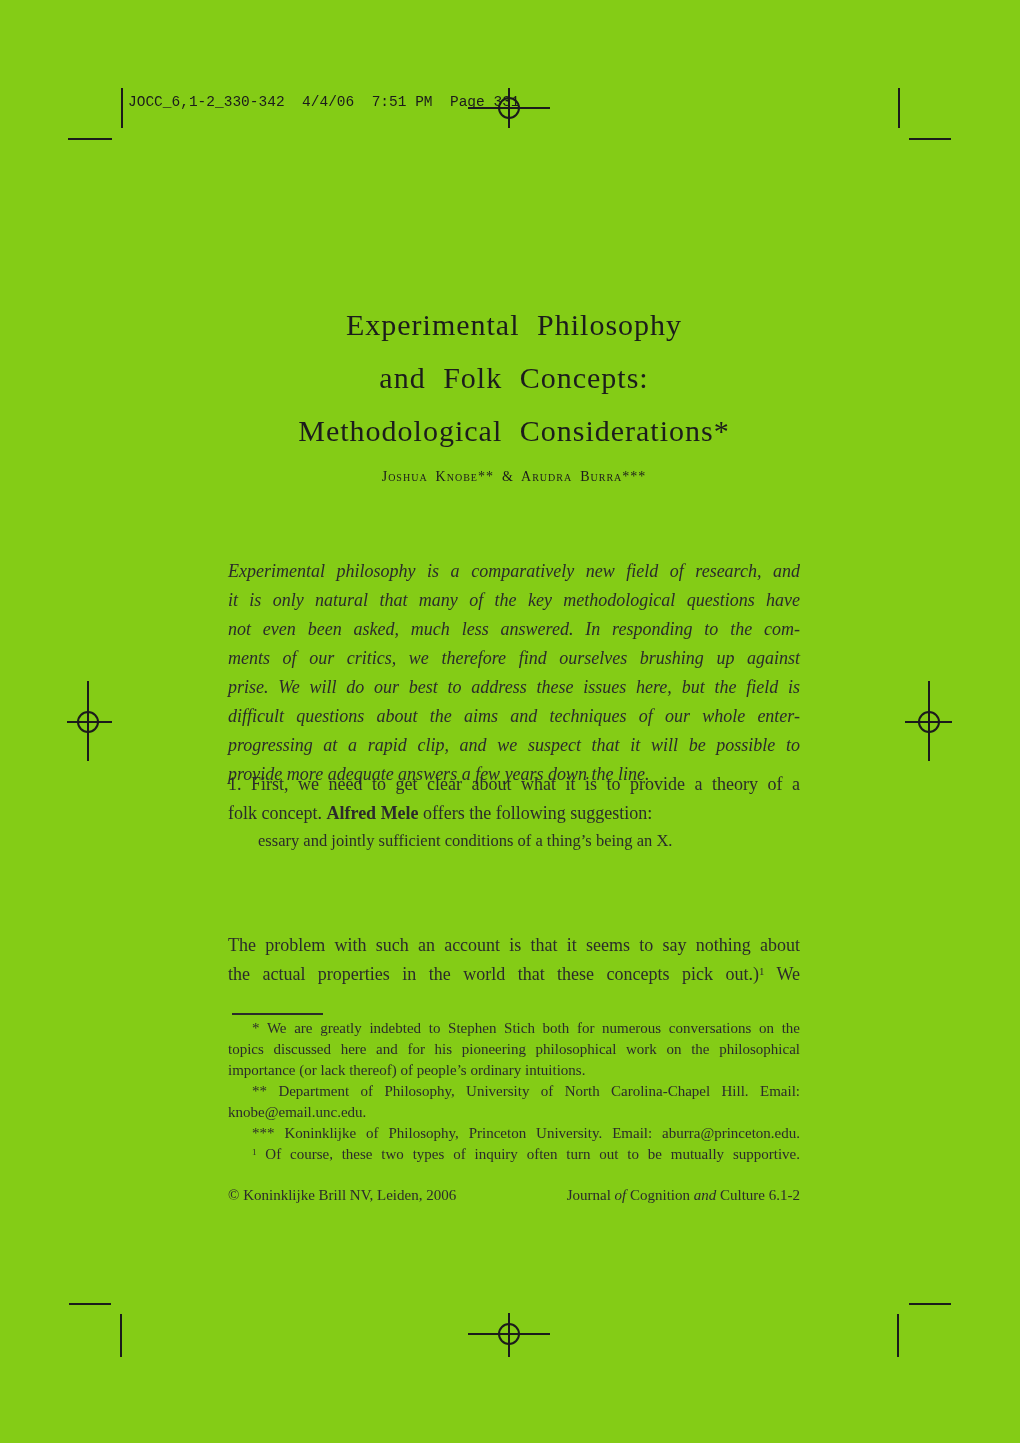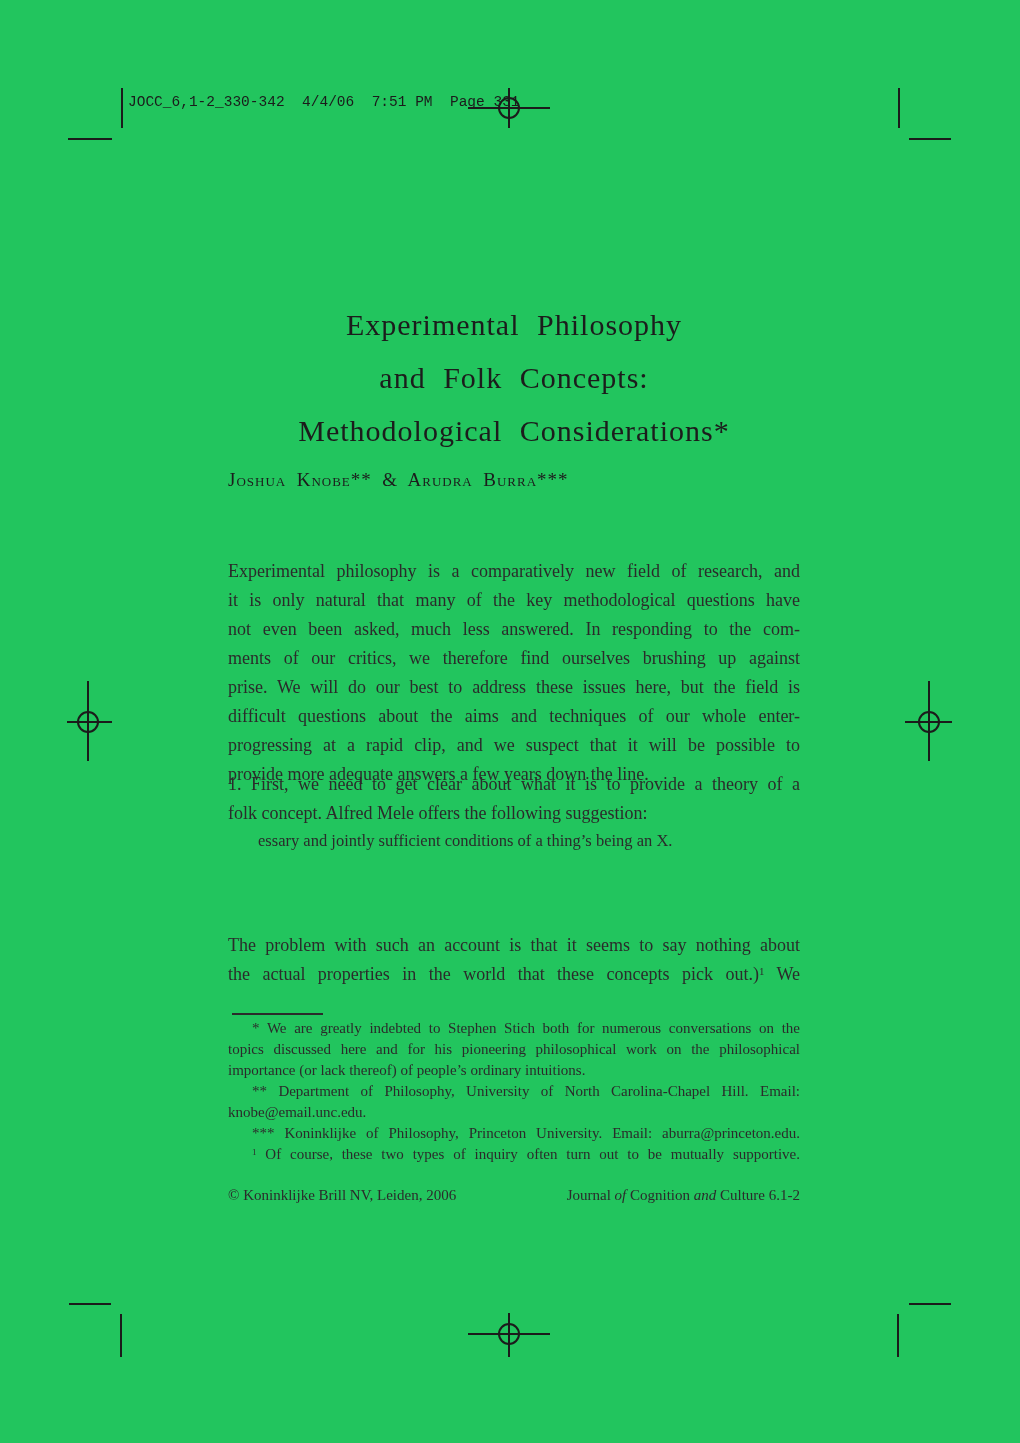--- a/index.html
+++ b/index.html
@@ -1,16 +1,16 @@
 <!DOCTYPE html>
 <html><head>
 <meta charset="utf-8">
 <style>
   html,body{margin:0;padding:0;background:#ffffff;}
-  .page{position:relative;width:1020px;height:1443px;background:#22c55e;overflow:hidden;
+  .page{position:relative;width:1020px;height:1443px;background:#84cc16;overflow:hidden;
         font-family:"Liberation Serif", serif;color:#2b2b2b;}
   
   .proof-header{position:absolute;left:128px;top:92px;font-family:"Liberation Mono", monospace;
         font-size:14.5px;line-height:20px;white-space:pre;color:#1b1b1b;}
   
   .mark{position:absolute;background:#1b1b1b;}
   #cm-tl-v{left:121px;top:88px;width:2px;height:40px;}
   #cm-tl-h{left:68px;top:138px;width:44px;height:2px;}
   #cm-tr-v{left:898px;top:88px;width:2px;height:40px;}
   #cm-tr-h{left:909px;top:138px;width:42px;height:2px;}
@@ -29,32 +29,32 @@
   #reg-left-c{left:77px;top:711px;}
   #reg-right-h{left:905px;top:721px;width:47px;height:2px;}
   #reg-right-v{left:928px;top:681px;width:2px;height:80px;}
   #reg-right-c{left:918px;top:711px;}
   #reg-bot-h{left:468px;top:1333px;width:82px;height:2px;}
   #reg-bot-v{left:508px;top:1313px;width:2px;height:44px;}
   #reg-bot-c{left:498px;top:1323px;}
   
   .title-block{position:absolute;left:228px;top:298px;width:572px;text-align:center;
         font-size:30px;line-height:53px;color:#1c1c1c;letter-spacing:1px;word-spacing:0.30em;}
-  .authors{position:absolute;left:228px;top:469px;width:572px;
-        font-variant:small-caps;font-size:19px;letter-spacing:1px;word-spacing:0.25em;color:#1c1c1c;}
+  .authors{position:absolute;left:228px;top:469px;width:572px;text-align:center;
+        font-variant:small-caps;font-size:14px;letter-spacing:1px;word-spacing:0.25em;color:#1c1c1c;}
   
   .block{position:absolute;left:228px;width:572px;font-size:18px;line-height:29px;}
-  #para1{top:557px;}
+  #para1{top:557px;font-style:italic;}
   #para2{top:770px;}
   #quote{top:828px;left:258px;width:542px;font-size:16.5px;line-height:26px;}
   #para3{top:931px;}
   .tline{min-height:1em;}
   .just{text-align:justify;text-align-last:justify;}
   .ind{text-indent:24px;}
-  .b{font-weight:400;}
+  .b{font-weight:700;}
   .i{font-style:italic;}
   sup{font-size:0.6em;line-height:0;position:relative;top:-0.5em;vertical-align:baseline;}
   
   .fn-rule{position:absolute;left:232px;top:1013px;width:91px;height:2px;background:#2b2b2b;}
   #footnotes{top:1018px;font-size:15px;line-height:21px;}
   
   .footer{position:absolute;left:228px;top:1185px;width:572px;font-size:15px;line-height:21px;
         display:flex;justify-content:space-between;color:#2b2b2b;}
   .footer .tline{text-align:right;}
 </style>

